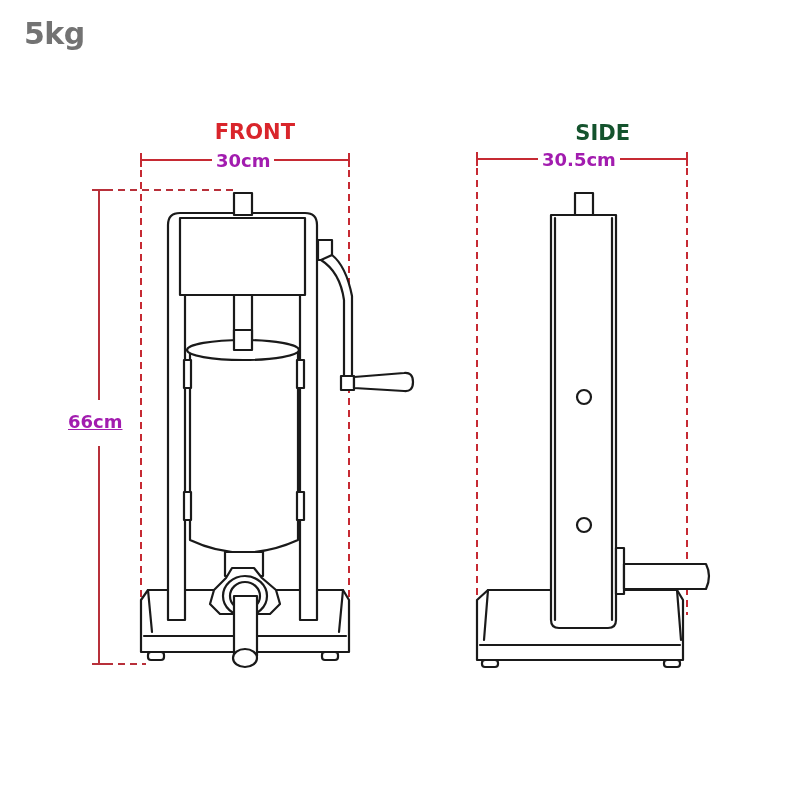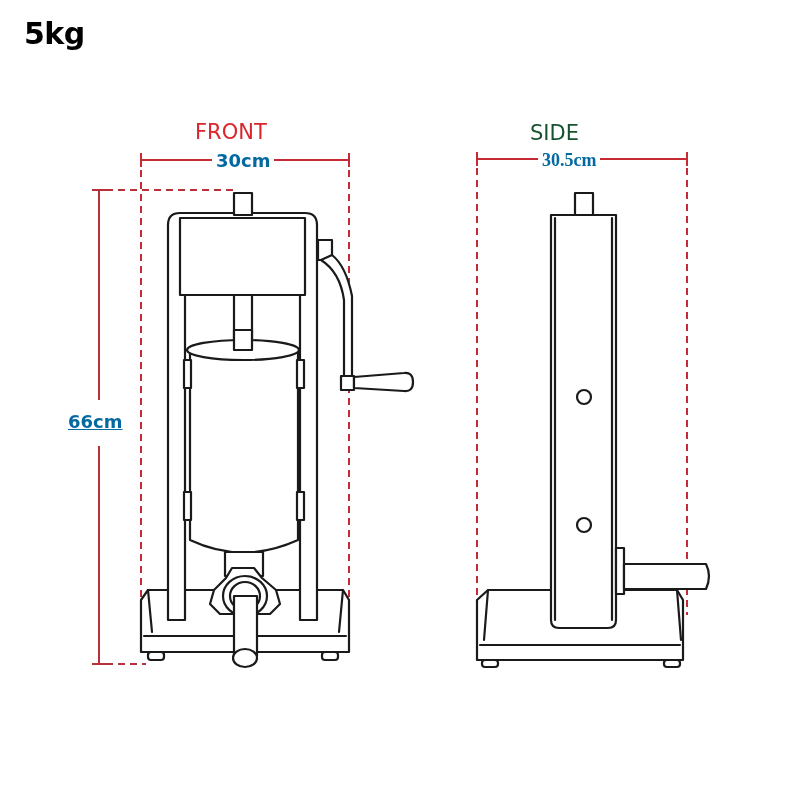--- a/index.html
+++ b/index.html
@@ -1,19 +1,19 @@
 <!DOCTYPE html>
 <html><head>
   <meta charset="utf-8">
   <style>
     html, body { margin: 0; padding: 0; background: #ffffff; }
     body { width: 800px; height: 800px; position: relative; overflow: hidden; font-family: "DejaVu Sans", sans-serif; }
-    .capacity { position: absolute; left: 24px; top: 16px; font-size: 30px; font-weight: bold; color: #000000; letter-spacing: -0.5px; }
-    .view-title { position: absolute; font-size: 21px; font-weight: normal; text-align: left; }
-    .dim-label { position: absolute; font-size: 18px; font-weight: bold; color: #0369a1; background: #ffffff; padding: 0 4px; line-height: 20px; }
+    .capacity { position: absolute; left: 24px; top: 16px; font-size: 30px; font-weight: bold; color: #737373; letter-spacing: -0.5px; }
+    .view-title { position: absolute; font-size: 21px; font-weight: bold; text-align: right; }
+    .dim-label { position: absolute; font-size: 18px; font-weight: bold; color: #a21caf; background: #ffffff; padding: 0 4px; line-height: 20px; }
     svg.drawing { position: absolute; left: 0; top: 0; }
     .ln { fill: #ffffff; stroke: #1a1a1a; stroke-width: 2.2; stroke-linejoin: round; stroke-linecap: round; }
     .ln-nofill { fill: none; stroke: #1a1a1a; stroke-width: 2.2; stroke-linejoin: round; stroke-linecap: round; }
     .dash { fill: none; stroke-width: 2; stroke-dasharray: 7 5; }
     .solid-dim { fill: none; stroke-width: 2; }
   </style>
 </head>
 <body>
 
 <div class="capacity">5kg</div>
@@ -102,13 +102,13 @@
     <circle class="ln" cx="584" cy="397" r="7"></circle>
     <circle class="ln" cx="584" cy="525" r="7"></circle>
 
     <rect class="ln" x="616" y="548" width="8" height="46"></rect>
     <path class="ln" d="M624,564 L706,564 Q712,576 706,589 L624,589 Z"></path>
   </g>
 </svg>
 
 <div class="dim-label" style="left:212px; top:151px;">30cm</div>
 <div class="dim-label" style="left:64px; top:412px;text-decoration:underline;">66cm</div>
-<div class="dim-label" style="left:538px; top:150px;font-family:Liberation Serif, serif;">30.5cm</div>
+<div class="dim-label" style="left:538px; top:150px;">30.5cm</div>
 
 </body></html>

